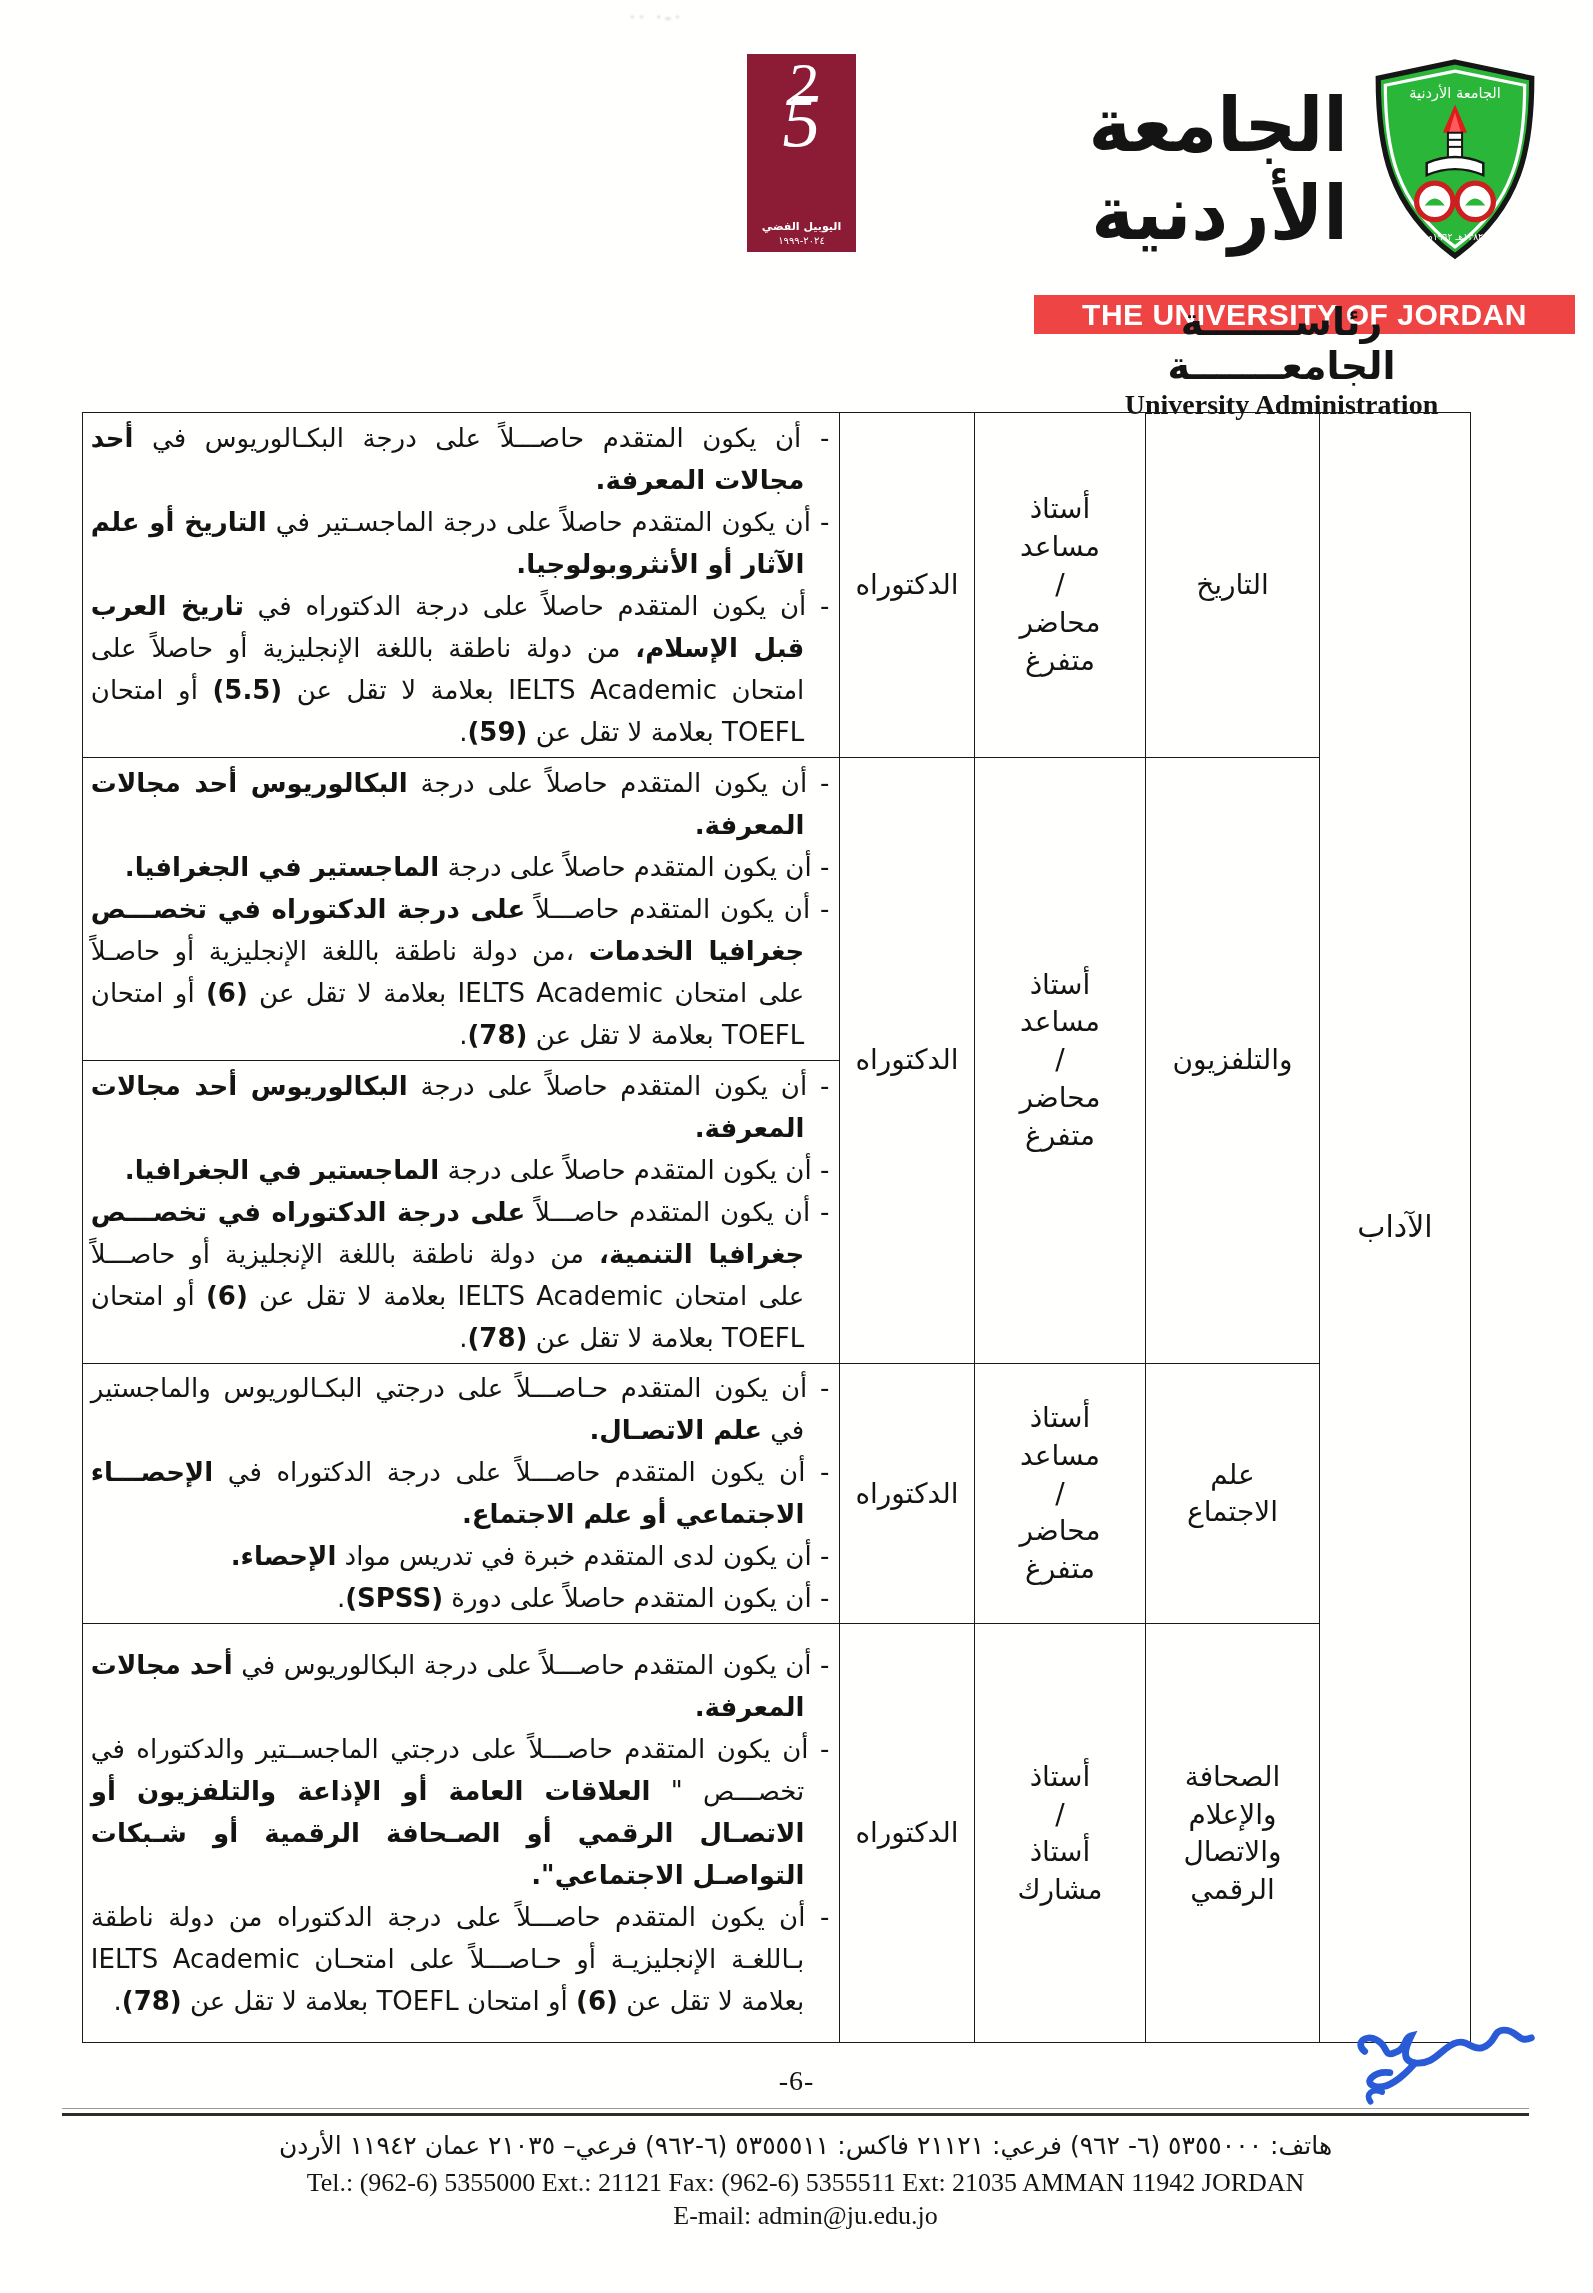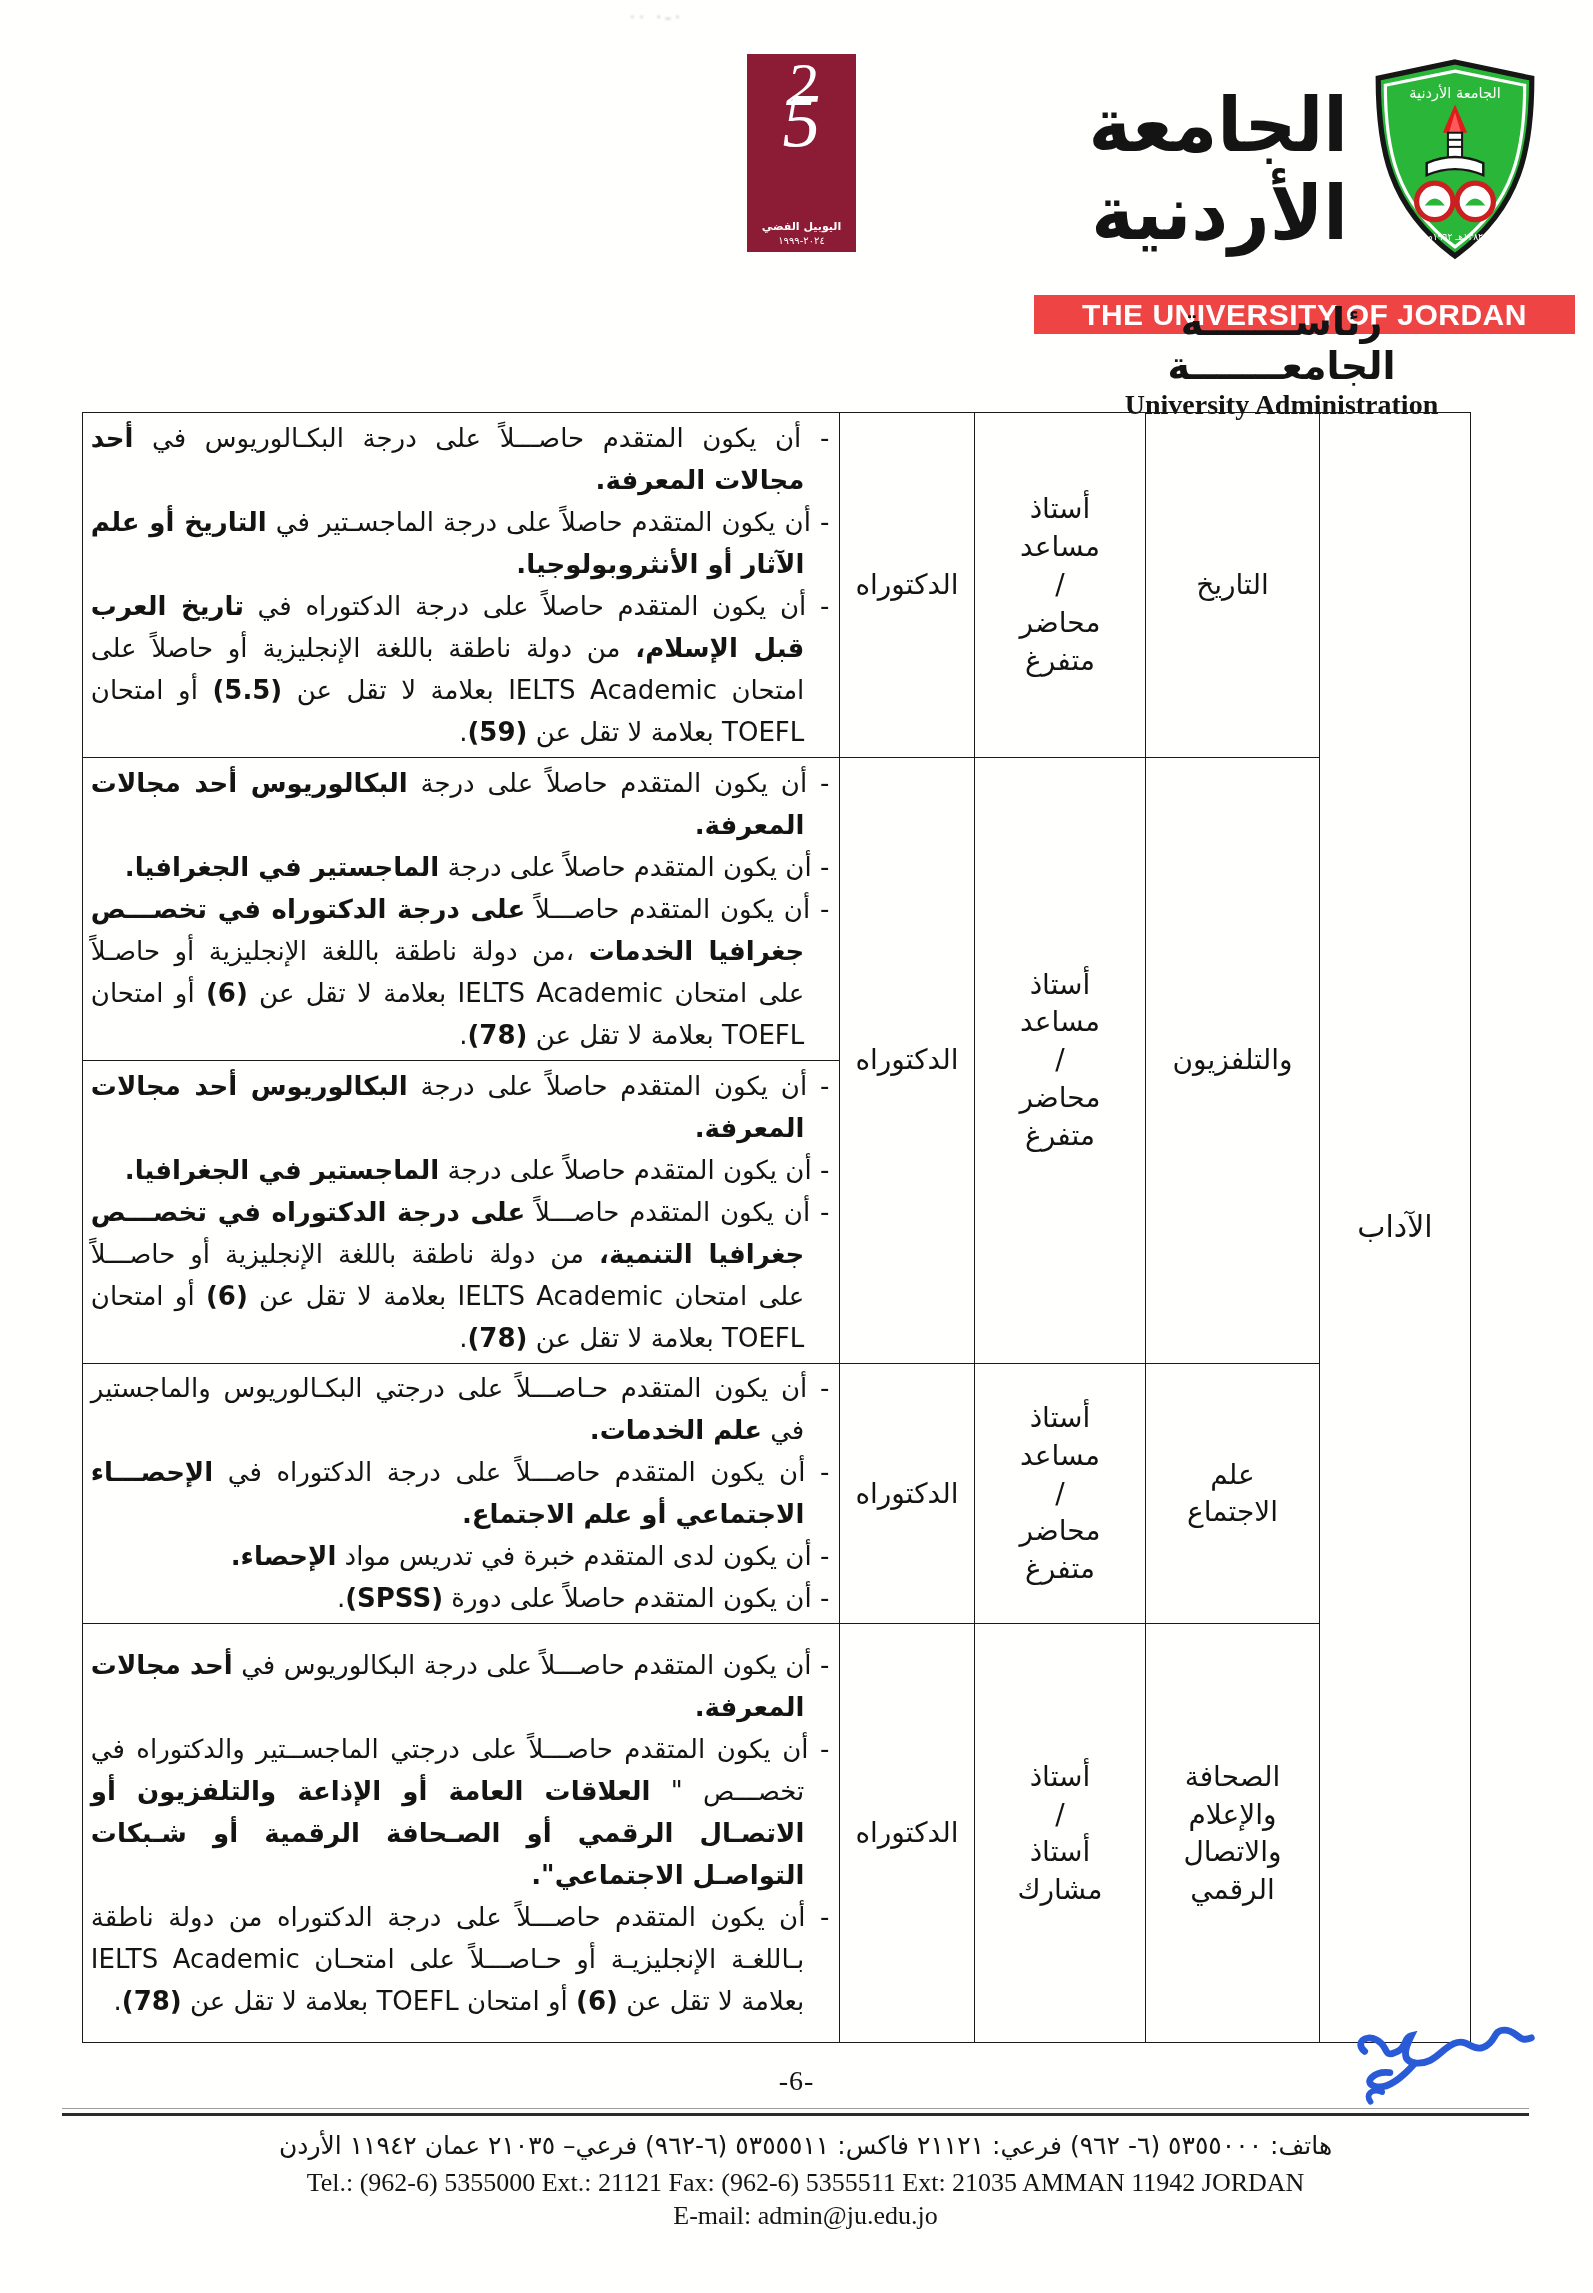--- a/index.html
+++ b/index.html
@@ -191,21 +191,21 @@
       <tr style="height:252px">
         <td class="cell-mid">علم
 الاجتماع</td>
         <td class="cell-mid">أستاذ
 مساعد
 /
 محاضر
 متفرغ</td>
         <td class="cell-mid">الدكتوراه</td>
         <td class="cell-req">
-            <div class="bullet">- أن يكون المتقدم حـاصـــلاً على درجتي البكـالوريوس والماجستير في <b>علم الخدمات.</b></div>
+            <div class="bullet">- أن يكون المتقدم حـاصـــلاً على درجتي البكـالوريوس والماجستير في <b>علم الاتصـال.</b></div>
             <div class="bullet">- أن يكون المتقدم حاصـــلاً على درجة الدكتوراه في <b>الإحصـــاء الاجتماعي أو علم الاجتماع.</b></div>
             <div class="bullet">- أن يكون لدى المتقدم خبرة في تدريس مواد <b>الإحصاء.</b></div>
             <div class="bullet">- أن يكون المتقدم حاصلاً على دورة <b>(SPSS)</b>.</div>
           </td>
       </tr>
       <tr style="height:419px">
         <td class="cell-mid">الصحافة
 والإعلام
 والاتصال
 الرقمي</td>

